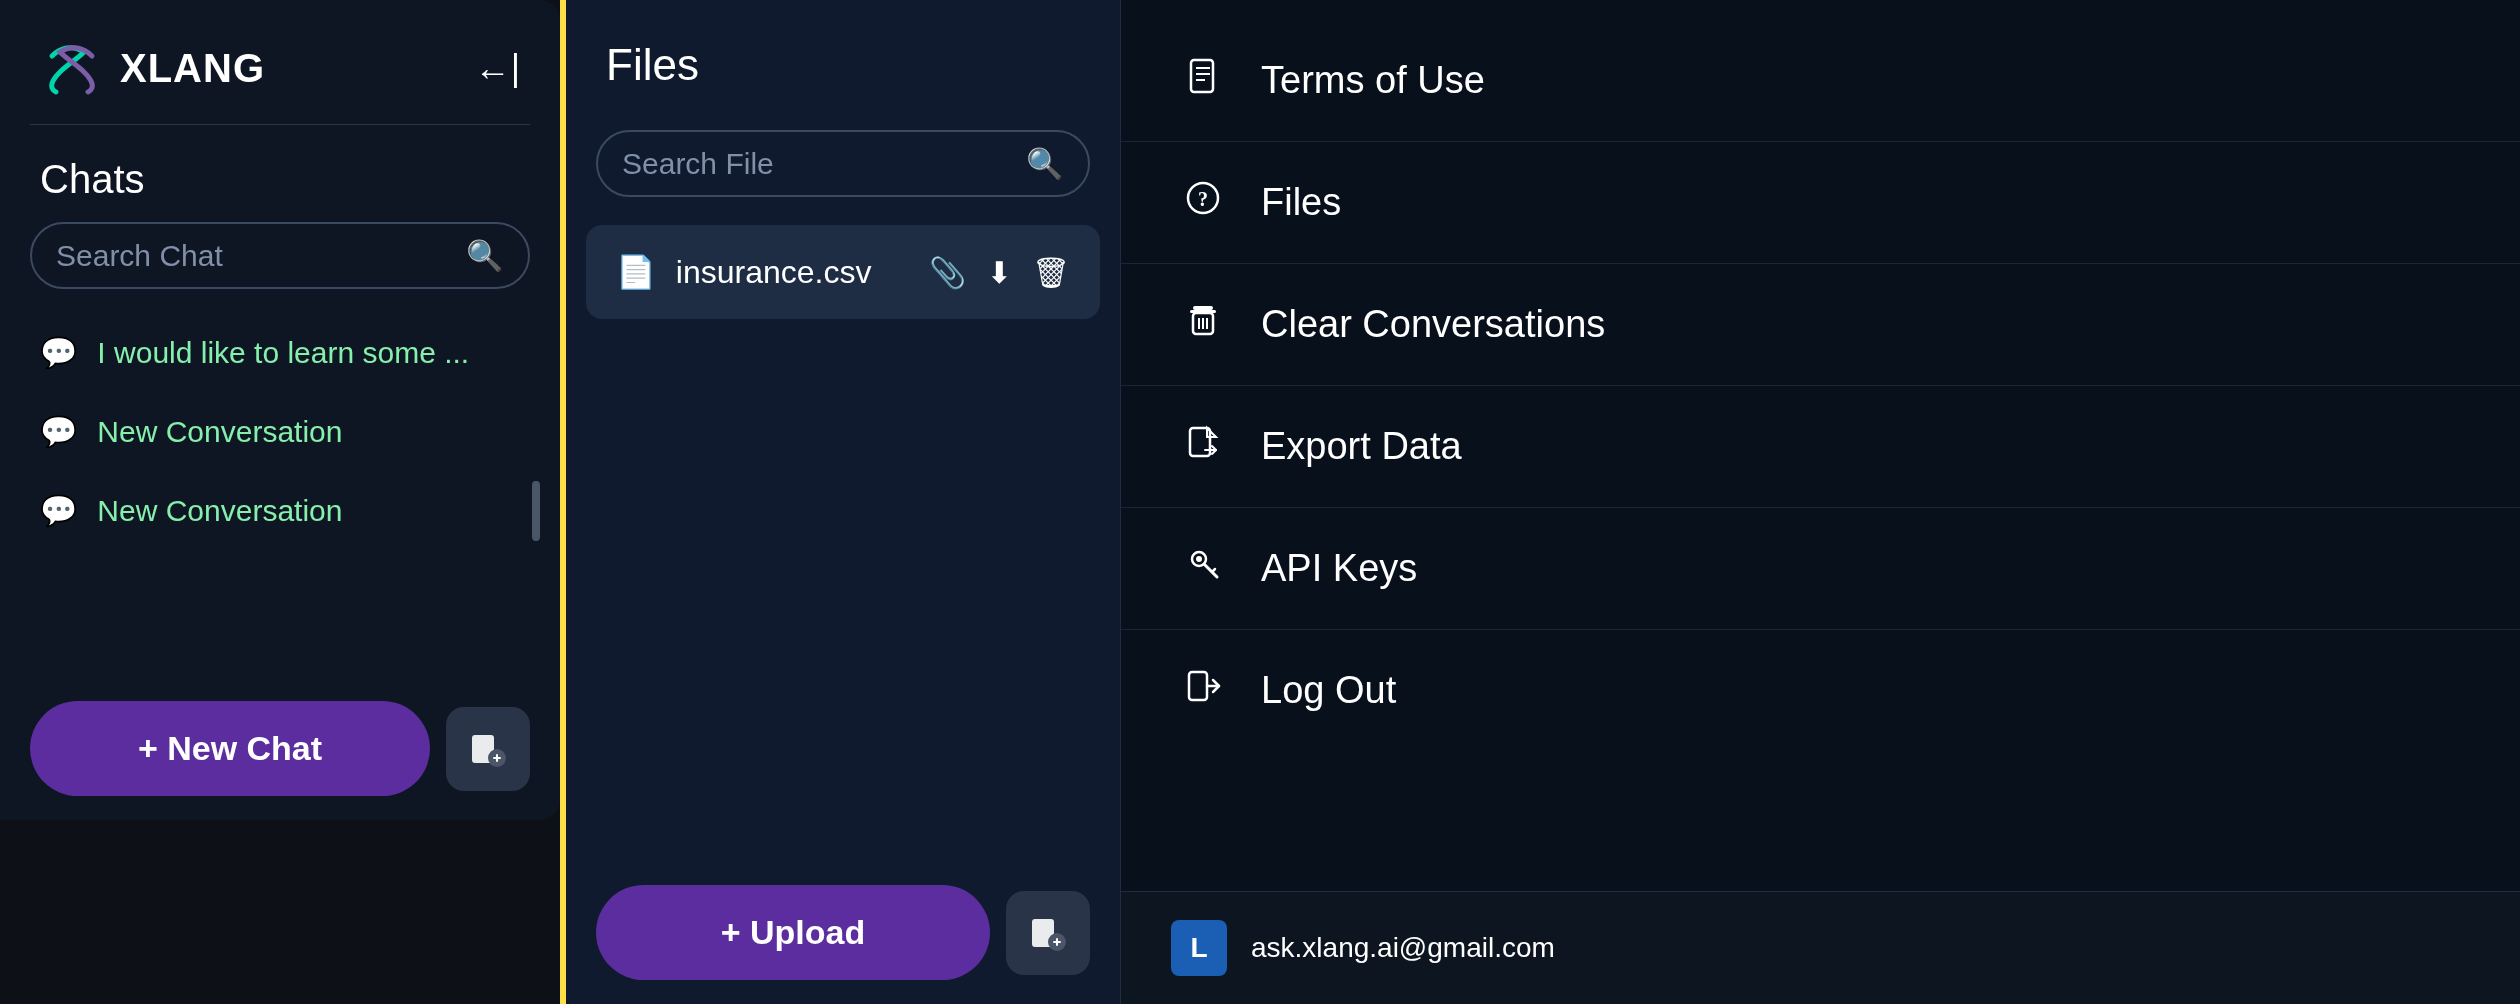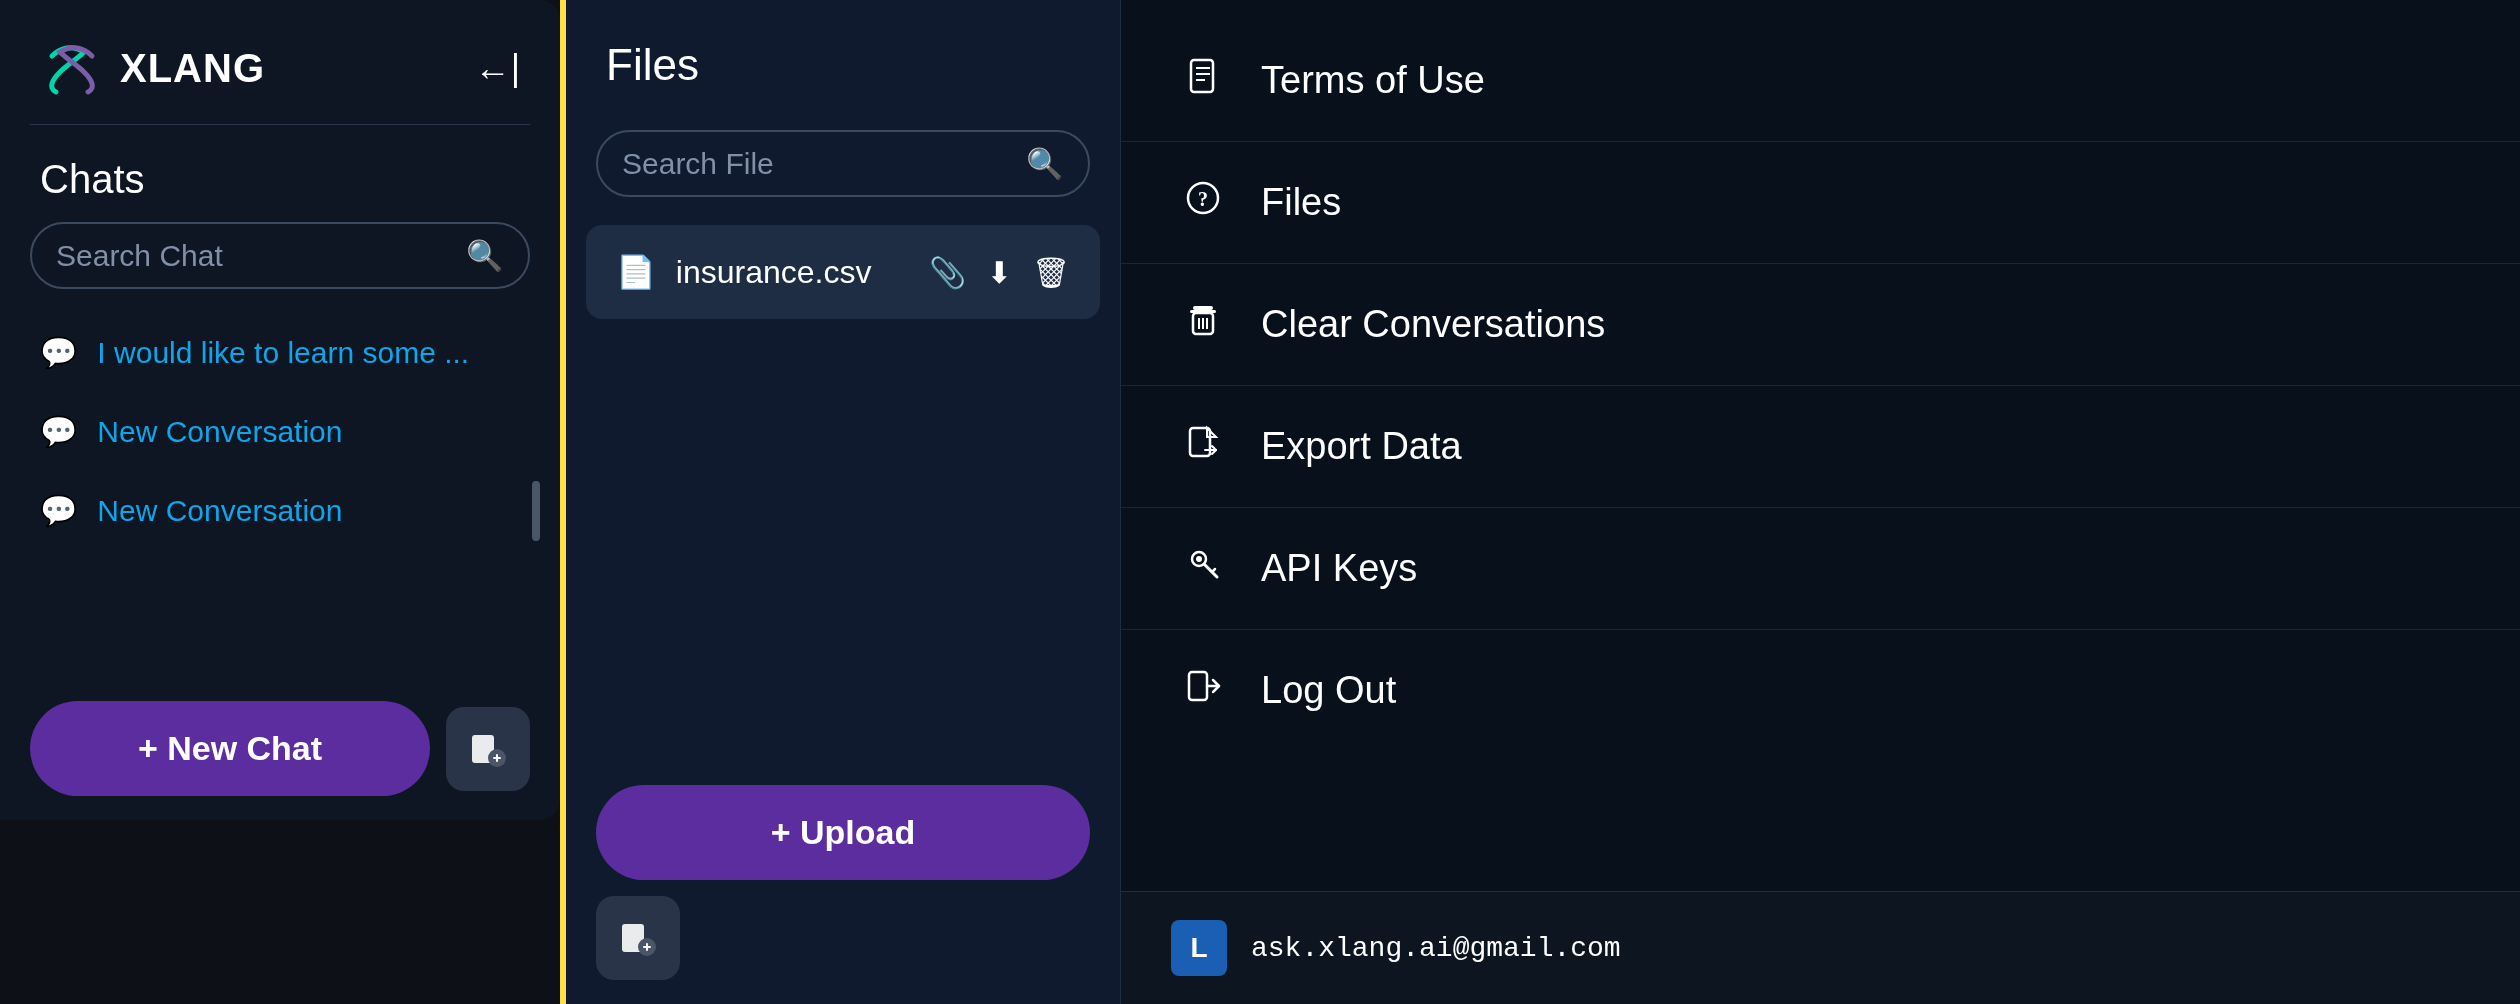--- a/index.html
+++ b/index.html
@@ -123,21 +123,21 @@
     }
 
     .chat-bubble-icon {
       color: #ffffff;
       font-size: 30px;
       flex-shrink: 0;
     }
 
     .chat-item-text {
       font-size: 30px;
-      color: #0ea5e9;
+      color: #86efac;
       white-space: nowrap;
       overflow: hidden;
       text-overflow: ellipsis;
     }
 
     .scroll-indicator {
       position: absolute;
       right: 10px;
       top: 50%;
       transform: translateY(-50%);
@@ -269,22 +269,22 @@
       background: none;
       border: none;
       cursor: pointer;
       color: #ffffff;
       font-size: 30px;
     }
 
     .middle-footer {
       padding: 24px 30px;
       display: flex;
+      align-items: center;
       gap: 16px;
-      flex-direction: column;
     }
 
     .upload-btn {
       flex: 1;
       background: #5b2d9e;
       color: #ffffff;
       border: none;
       border-radius: 50px;
       padding: 28px 0;
       font-size: 34px;
@@ -357,21 +357,20 @@
       justify-content: center;
       color: #ffffff;
       font-size: 28px;
       font-weight: 600;
       flex-shrink: 0;
     }
 
     .user-email {
       font-size: 28px;
       color: #ffffff;
-      font-family: Liberation Mono, monospace;
     }
   </style>
 </head>
 <body>
 
 <div class="left-panel">
   <div class="left-header">
     <div class="logo-area">
       <svg class="logo-icon" viewBox="0 0 64 64" fill="none" xmlns="http://www.w3.org/2000/svg">
         <path d="M12 20 C20 12, 32 8, 44 16 C36 24, 28 28, 20 36 C12 44, 8 52, 16 56" stroke="#00d4aa" stroke-width="5" fill="none" stroke-linecap="round"></path>

